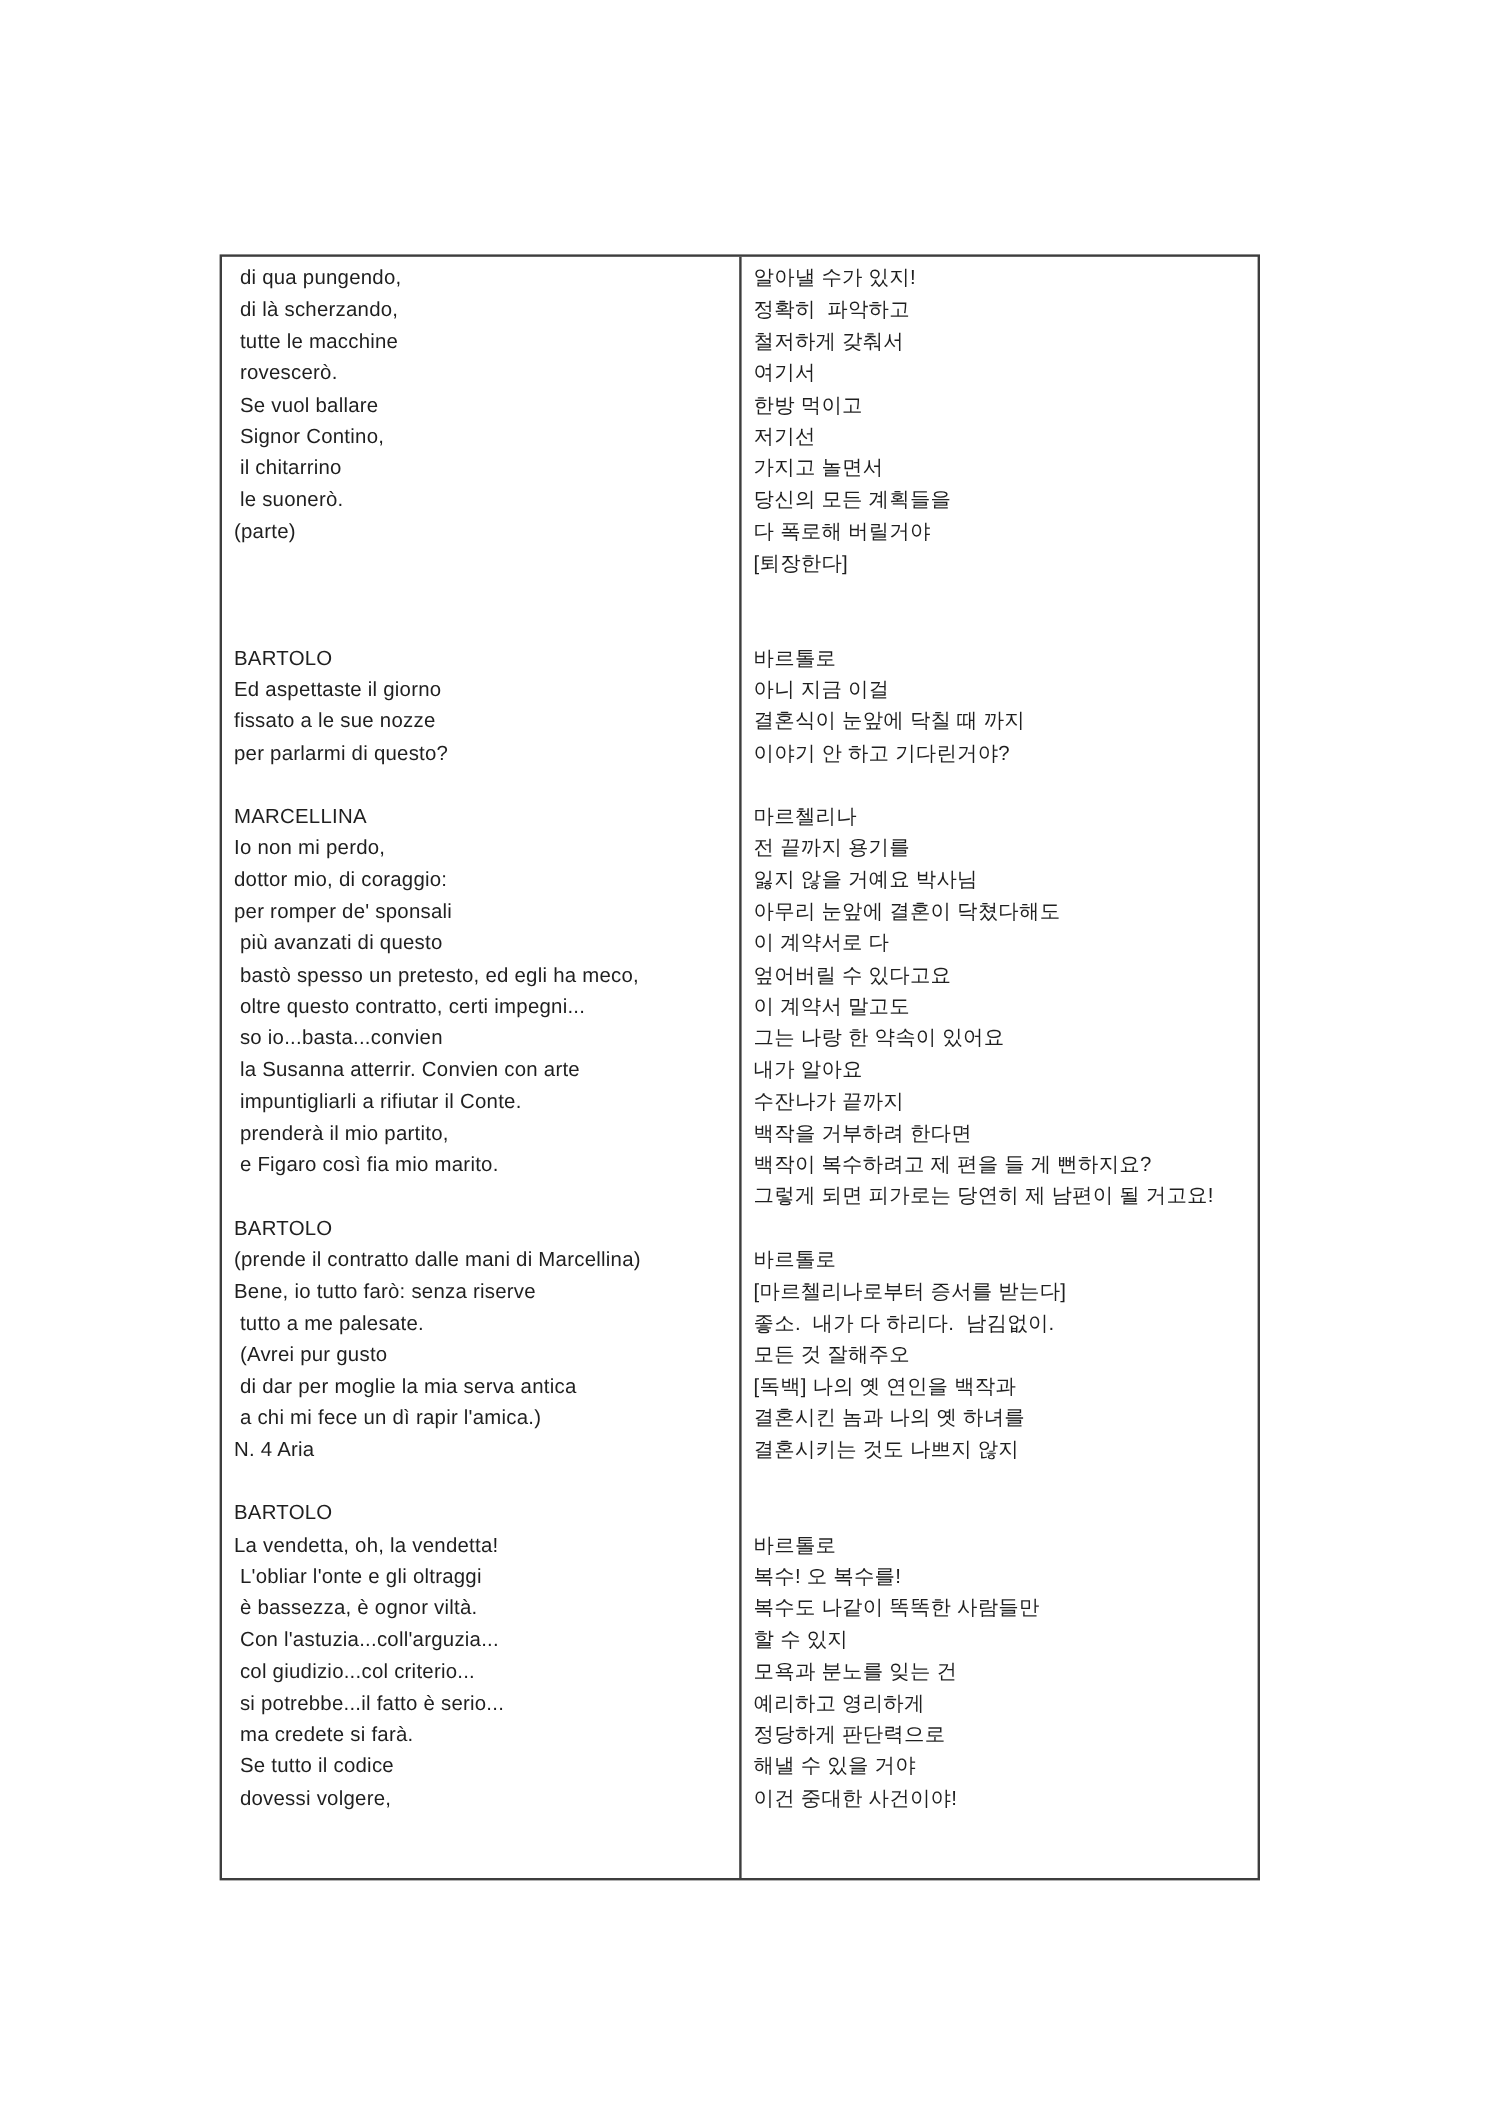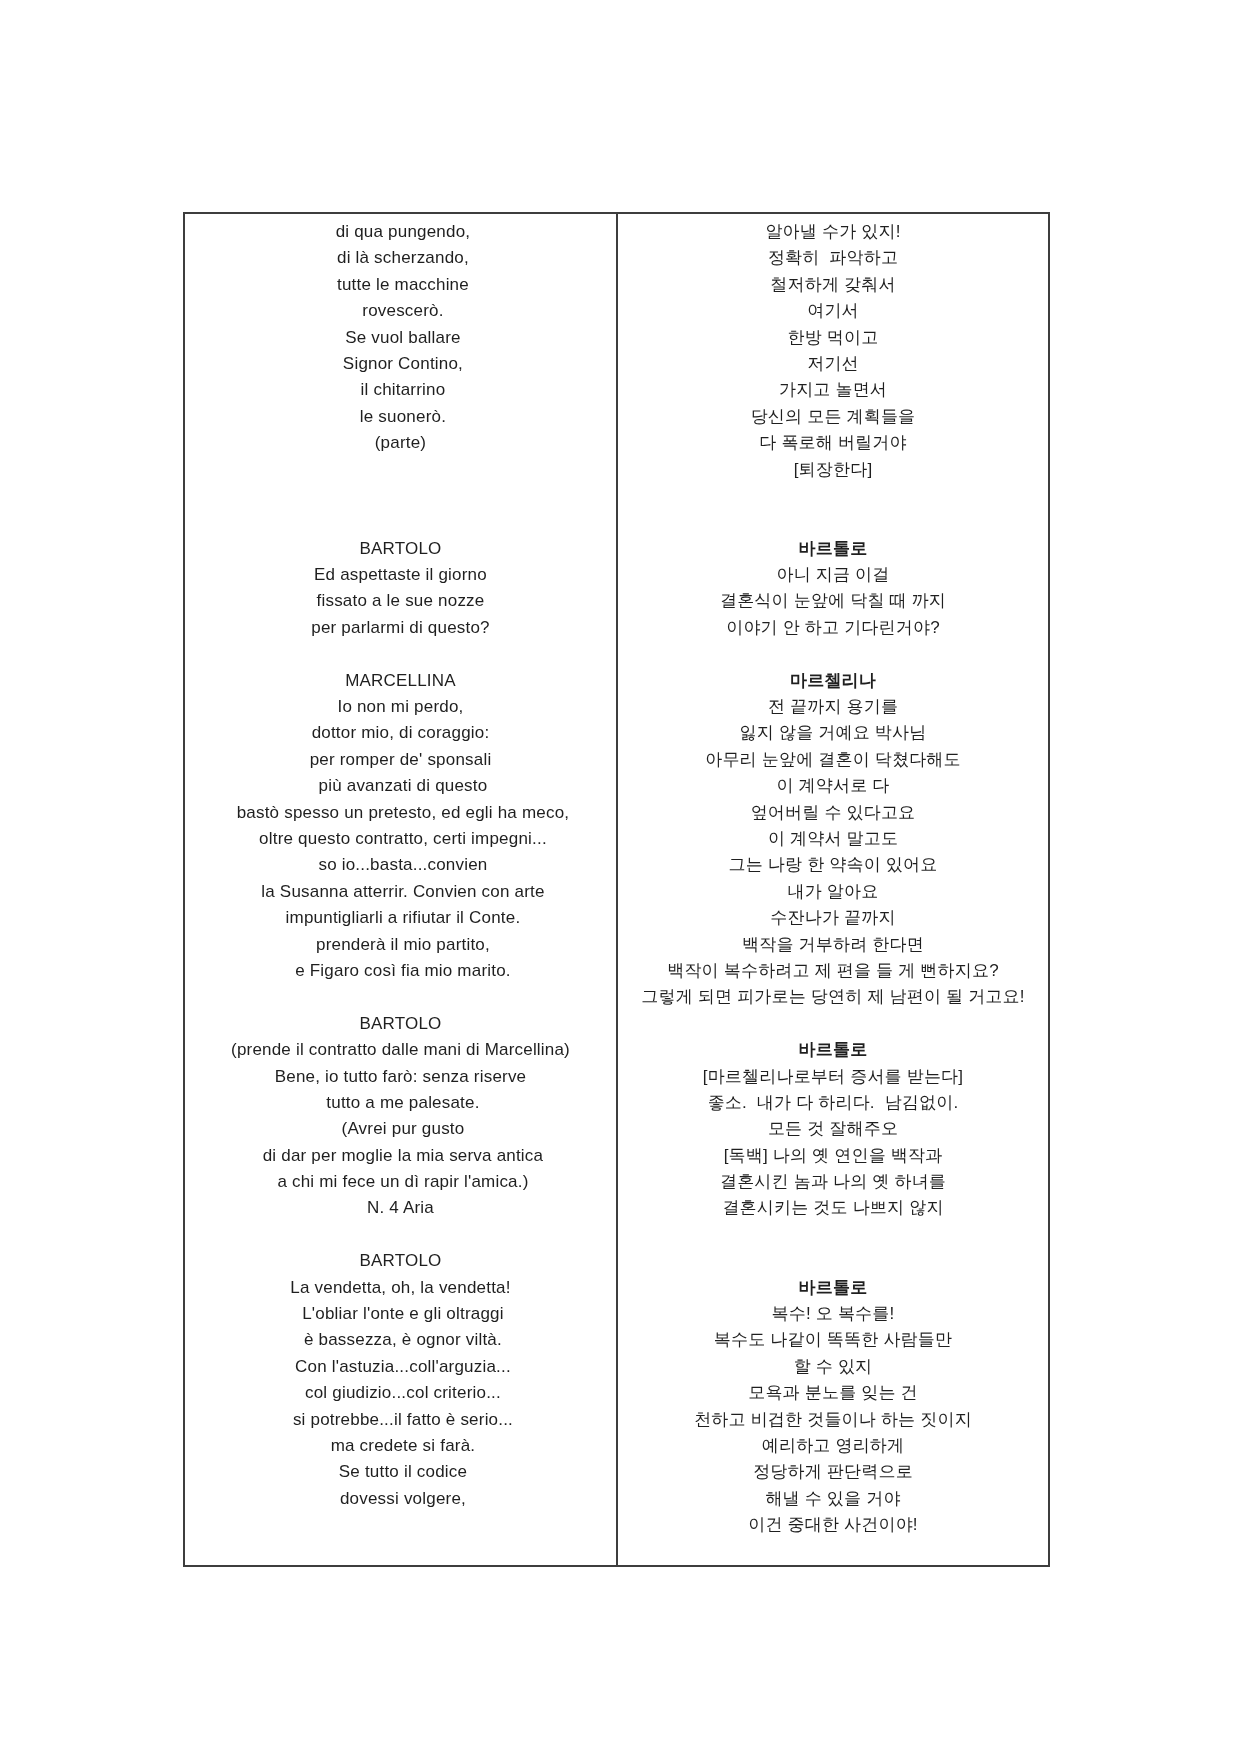--- a/index.html
+++ b/index.html
@@ -21,39 +21,38 @@
     height: 1355px;
     box-sizing: border-box;
     border: 2px solid #3d3d3d;
     display: flex;
     background: #ffffff;
   }
   .cell {
     box-sizing: border-box;
     padding: 5px 10px 0 10px;
     overflow: hidden;
-    text-align: center;
   }
   .cell.left {
     width: 433px;
     border-right: 2px solid #3d3d3d;
   }
   .cell.right {
     flex: 1;
   }
   .line {
     height: 26.4px;
     line-height: 26.4px;
     font-size: 17px;
     color: #1f1f1f;
     white-space: pre;
     letter-spacing: 0.2px;
   }
   .line.bold {
-    font-weight: bold;
+    font-weight: normal;
   }
 </style>
 </head>
 <body>
 
 <div class="doc-table">
   <div class="cell left">
       <div class="line"> di qua pungendo,</div>
       <div class="line"> di là scherzando,</div>
       <div class="line"> tutte le macchine</div>
@@ -143,19 +142,18 @@
       <div class="line">[독백] 나의 옛 연인을 백작과</div>
       <div class="line">결혼시킨 놈과 나의 옛 하녀를</div>
       <div class="line">결혼시키는 것도 나쁘지 않지</div>
       <div class="line"></div>
       <div class="line"></div>
       <div class="line bold">바르톨로</div>
       <div class="line">복수! 오 복수를!</div>
       <div class="line">복수도 나같이 똑똑한 사람들만</div>
       <div class="line">할 수 있지</div>
       <div class="line">모욕과 분노를 잊는 건</div>
-      <div class="line">천하고 비겁한 것들이나 하는 짓이지</div>
       <div class="line">예리하고 영리하게</div>
       <div class="line">정당하게 판단력으로</div>
       <div class="line">해낼 수 있을 거야</div>
       <div class="line">이건 중대한 사건이야!</div>
     </div>
 </div>
 
 </body></html>

